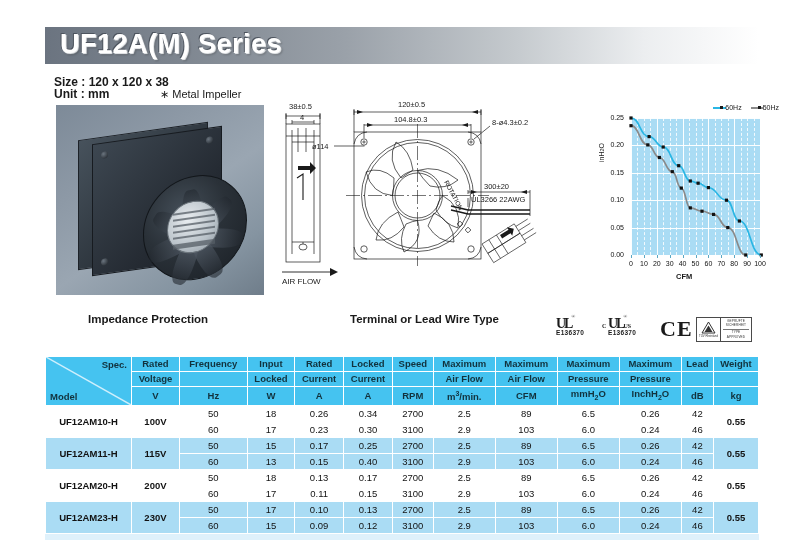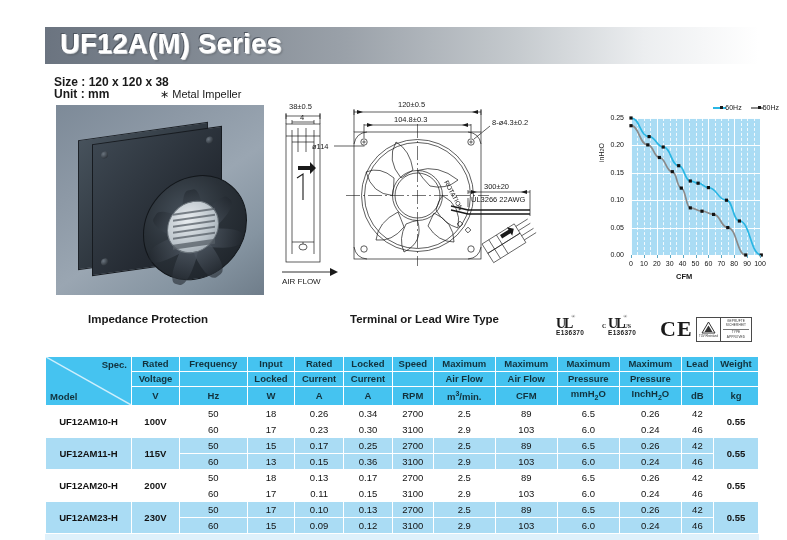--- a/index.html
+++ b/index.html
@@ -547,21 +547,21 @@
         <td>89</td>
         <td>6.5</td>
         <td>0.26</td>
         <td>42</td>
         <td rowspan="2" class="weight-cell">0.55</td>
       </tr>
       <tr class="band-blue">
         <td>60</td>
         <td>13</td>
         <td>0.15</td>
-        <td>0.36</td>
+        <td>0.40</td>
         <td>3100</td>
         <td>2.9</td>
         <td>103</td>
         <td>6.0</td>
         <td>0.24</td>
         <td>46</td>
       </tr>
       <tr class="band-white">
         <td rowspan="2" class="model-cell">UF12AM20-H</td>
         <td rowspan="2" class="volt-cell">200V</td>

